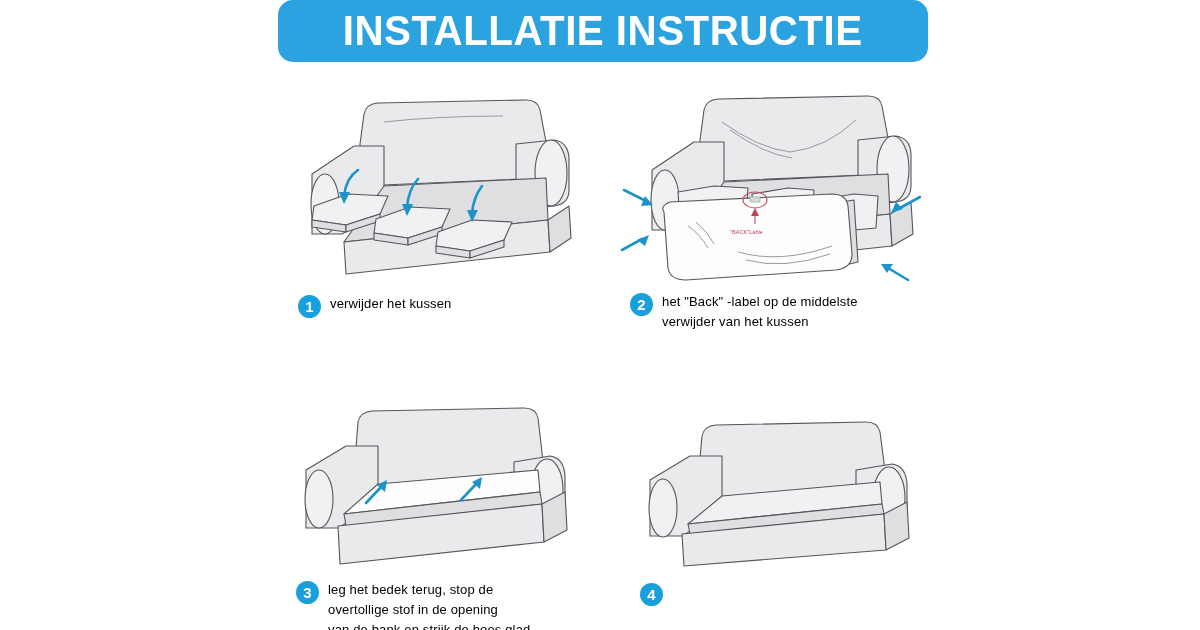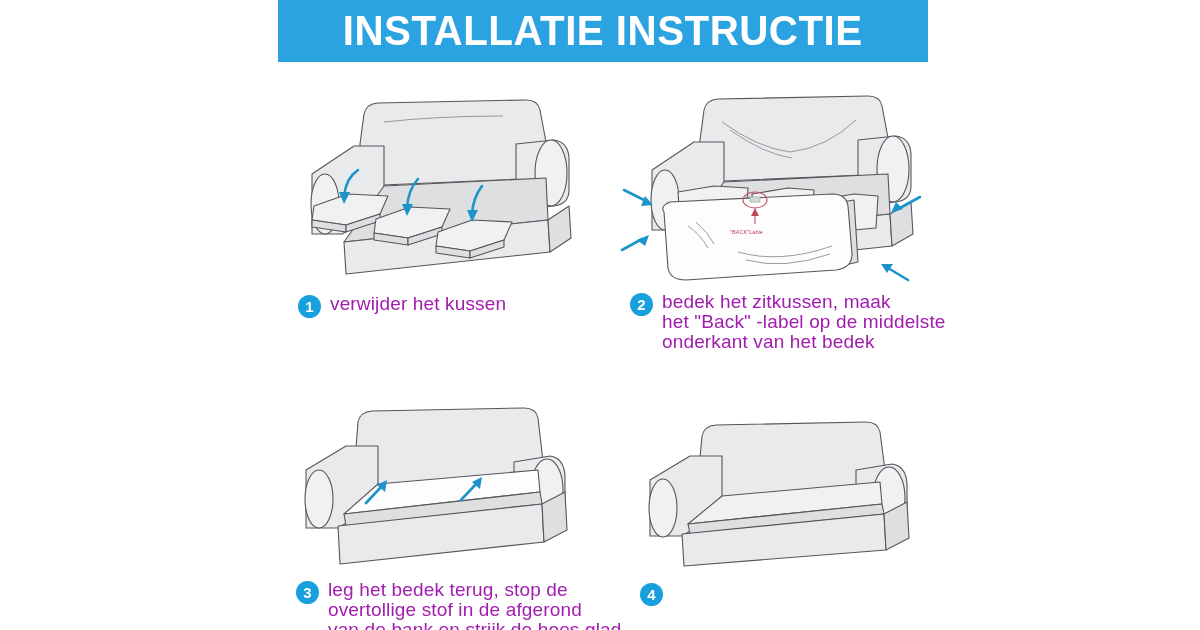--- a/index.html
+++ b/index.html
@@ -25,20 +25,21 @@
   #header-banner {
     position: absolute;
     left: 278px;
     top: 0px;
     width: 650px;
     height: 62px;
     background: #2ba3e0;
     display: flex;
     align-items: center;
     justify-content: center;
+    border-radius: 15px;
   }
   #header-title {
     color: #ffffff;
     font-family: "Liberation Sans", sans-serif;
     font-size: 42px;
     font-weight: bold;
     letter-spacing: 0.5px;
     line-height: 1;
     white-space: nowrap;
     transform: scaleX(0.96);
@@ -76,22 +77,22 @@
     color: #ffffff;
     font-size: 15px;
     font-weight: bold;
     display: flex;
     align-items: center;
     justify-content: center;
     line-height: 1;
     margin-top: 1px;
   }
   .caption-lines {
-    color: #a21caf;
-    font-size: 19px;
+    color: #000000;
+    font-size: 13px;
     line-height: 20px;
     letter-spacing: 0.15px;
   }
   .caption-lines div { white-space: nowrap; }
 
   
   #step-1 .step-caption { margin-left: 10px; margin-top: 12px; }
   #step-2 .step-caption { margin-left: 12px; margin-top: 10px; }
   #step-3 .step-caption { margin-left: 8px;  margin-top: 12px; }
   #step-4 .step-caption { margin-left: 12px; margin-top: 14px; }
@@ -227,23 +228,22 @@
         </g>
         <g>
           <path class="arrow" d="M290,198 L270,186"></path>
           <path class="arrow-head" d="M263,182 L275,182 L269,191 Z"></path>
         </g>
       </svg>
     </div>
     <div class="step-caption">
       <div class="badge">2</div>
       <div class="caption-lines">
-        <div>bedek het zitkussen, maak</div>
         <div>het "Back" -label op de middelste</div>
-        <div>onderkant van het bedek</div>
+        <div>verwijder van het kussen</div>
       </div>
     </div>
   </div>
 
   <div class="step" id="step-3">
     <div class="step-figure">
       <svg viewBox="0 0 300 168" width="300" height="168">
 
         <path class="sofa-body" d="M66,74 L70,22 Q72,12 84,11 L236,8 Q248,8 250,18 L256,70 L256,86 L66,100 Z"></path>
 
@@ -267,21 +267,21 @@
         <g>
           <path class="arrow" d="M173,100 L189,83"></path>
           <path class="arrow-head" d="M194,77 L192,89 L184,82 Z"></path>
         </g>
       </svg>
     </div>
     <div class="step-caption">
       <div class="badge">3</div>
       <div class="caption-lines">
         <div>leg het bedek terug, stop de</div>
-        <div>overtollige stof in de afgerond</div>
+        <div>overtollige stof in de opening</div>
         <div>van de bank en strijk de hoes glad</div>
       </div>
     </div>
   </div>
 
   <div class="step" id="step-4">
     <div class="step-figure">
       <svg viewBox="0 0 300 168" width="300" height="168">
 
         <path class="sofa-body" d="M70,80 L74,36 Q76,26 88,25 L238,22 Q250,22 252,32 L258,78 L258,92 L70,106 Z"></path>

